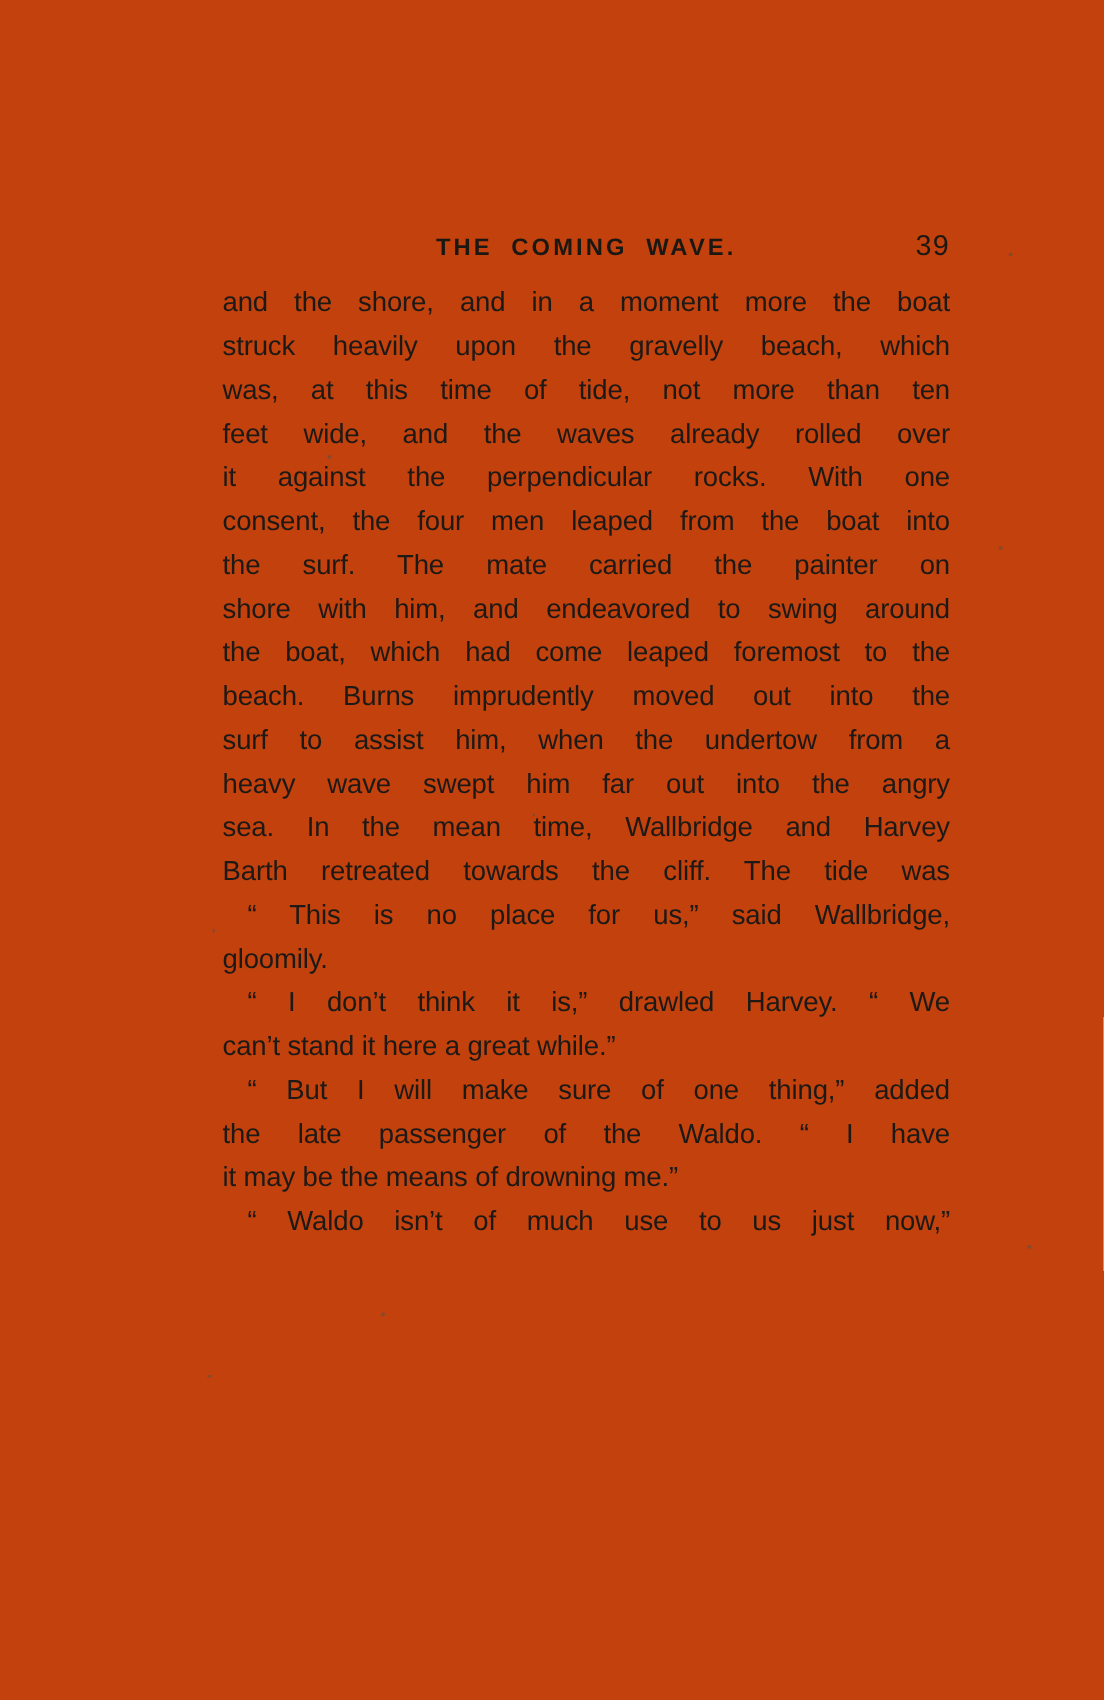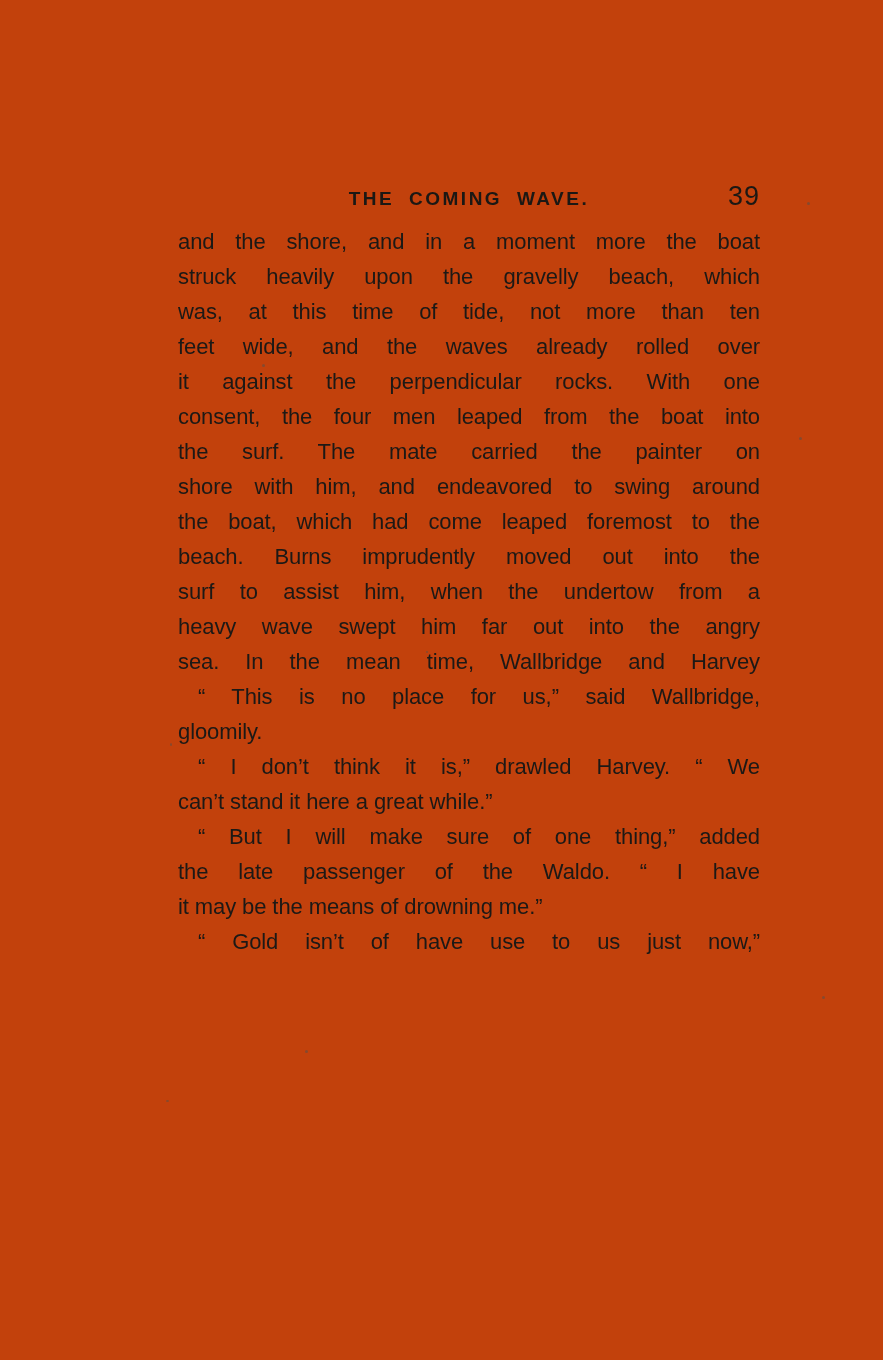--- a/index.html
+++ b/index.html
@@ -32,21 +32,21 @@
     font-weight: bold;
     letter-spacing: 2.5px;
     word-spacing: 7px;
     line-height: 30px;
     color: #1b1814;
   }
   .page-num {
     position: absolute;
     right: 0;
     top: -3px;
-    font-size: 27px;
+    font-size: 23px;
     line-height: 30px;
     letter-spacing: 1px;
     color: #1b1814;
   }
   
   .text-block {
     position: absolute;
     left: 178px;
     top: 224px;
     width: 582px;
@@ -97,28 +97,29 @@
     <div class="line j">feet wide, and the waves already rolled over</div>
     <div class="line j">it against the perpendicular rocks. With one</div>
     <div class="line j">consent, the four men leaped from the boat into</div>
     <div class="line j">the surf. The mate carried the painter on</div>
     <div class="line j">shore with him, and endeavored to swing around</div>
     <div class="line j">the boat, which had come leaped foremost to the</div>
     <div class="line j">beach. Burns imprudently moved out into the</div>
     <div class="line j">surf to assist him, when the undertow from a</div>
     <div class="line j">heavy wave swept him far out into the angry</div>
     <div class="line j">sea. In the mean time, Wallbridge and Harvey</div>
+    <div class="line j">Barth retreated towards the cliff. The tide was</div>
     <div class="line j indent">“ This is no place for us,” said Wallbridge,</div>
     <div class="line last">gloomily.</div>
     <div class="line j indent">“ I don’t think it is,” drawled Harvey. “ We</div>
     <div class="line last">can’t stand it here a great while.”</div>
     <div class="line j indent">“ But I will make sure of one thing,” added</div>
     <div class="line j">the late passenger of the Waldo. “ I have</div>
     <div class="line last">it may be the means of drowning me.”</div>
-    <div class="line j indent">“ Gold isn’t of have use to us just now,”</div>
+    <div class="line j indent">“ Waldo isn’t of much use to us just now,”</div>
   </div>
 
   <div class="speck" style="left:807px; top:202px; width:3px; height:3px;"></div>
   <div class="speck" style="left:799px; top:437px; width:3px; height:3px;"></div>
   <div class="speck" style="left:822px; top:996px; width:3px; height:3px;"></div>
   <div class="speck" style="left:262px; top:364px; width:3px; height:3px;"></div>
   <div class="speck" style="left:305px; top:1050px; width:3px; height:3px;"></div>
   <div class="speck" style="left:170px; top:743px; width:2px; height:3px;"></div>
   <div class="speck" style="left:426px; top:651px; width:2px; height:2px;"></div>
   <div class="speck" style="left:166px; top:1100px; width:3px; height:2px;"></div>

